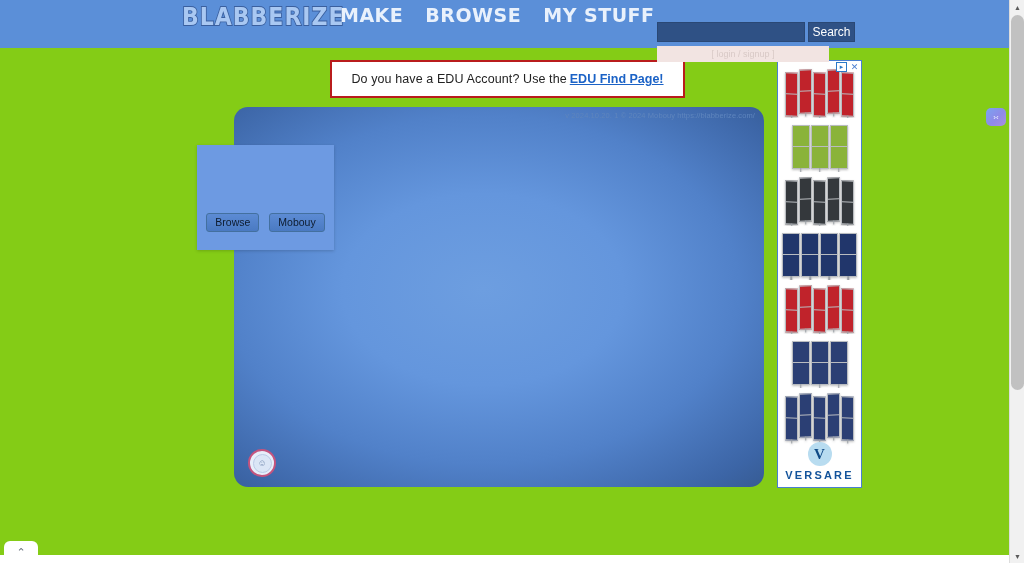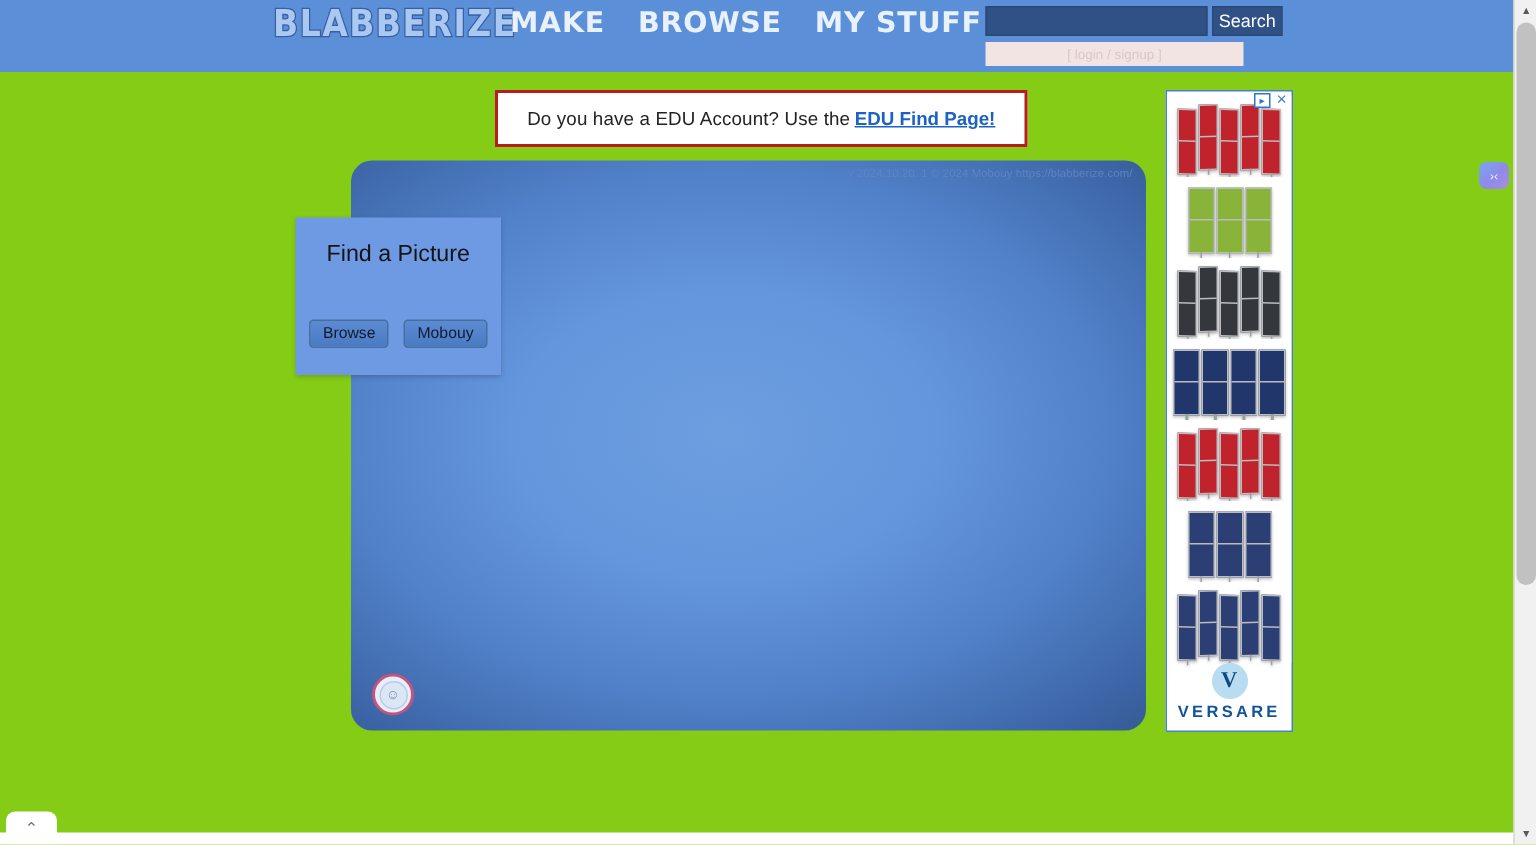--- a/index.html
+++ b/index.html
@@ -65,21 +65,21 @@
     font-family: "DejaVu Sans", sans-serif;
     font-size: 19px; font-weight: bold;
     color: #e9f1fc;
     letter-spacing: 0.5px;
     text-decoration: none;
     cursor: pointer;
   }
 
   
   #search-wrap {
-    position: absolute; left: 657px; top: 4px;
+    position: absolute; left: 657px; top: 22px;
     width: 172px; height: 40px;
   }
   #search-input {
     position: absolute; left: 0; top: 0;
     width: 148px; height: 20px;
     background: #2f5185;
     border: 1px solid #2a4875;
     outline: none;
     color: #ffffff;
     font-size: 11px;
@@ -340,21 +340,20 @@
 
   <div id="stage">
     <div id="version-text">v 2024.10.20. 1  © 2024 Mobouy https://blabberize.com/</div>
 
     <div id="record-btn">
       <span class="inner">☺</span>
     </div>
   </div>
 
   <div id="dialog">
-    <div class="dlg-title">Find a Picture</div>
     <div class="dlg-buttons">
       <button class="dlg-btn">Browse</button>
       <button class="dlg-btn">Mobouy</button>
     </div>
   </div>
 
   <div id="ad">
     <div id="ad-header">
       <span class="adc">▸</span>
       <span class="adx">✕</span>

